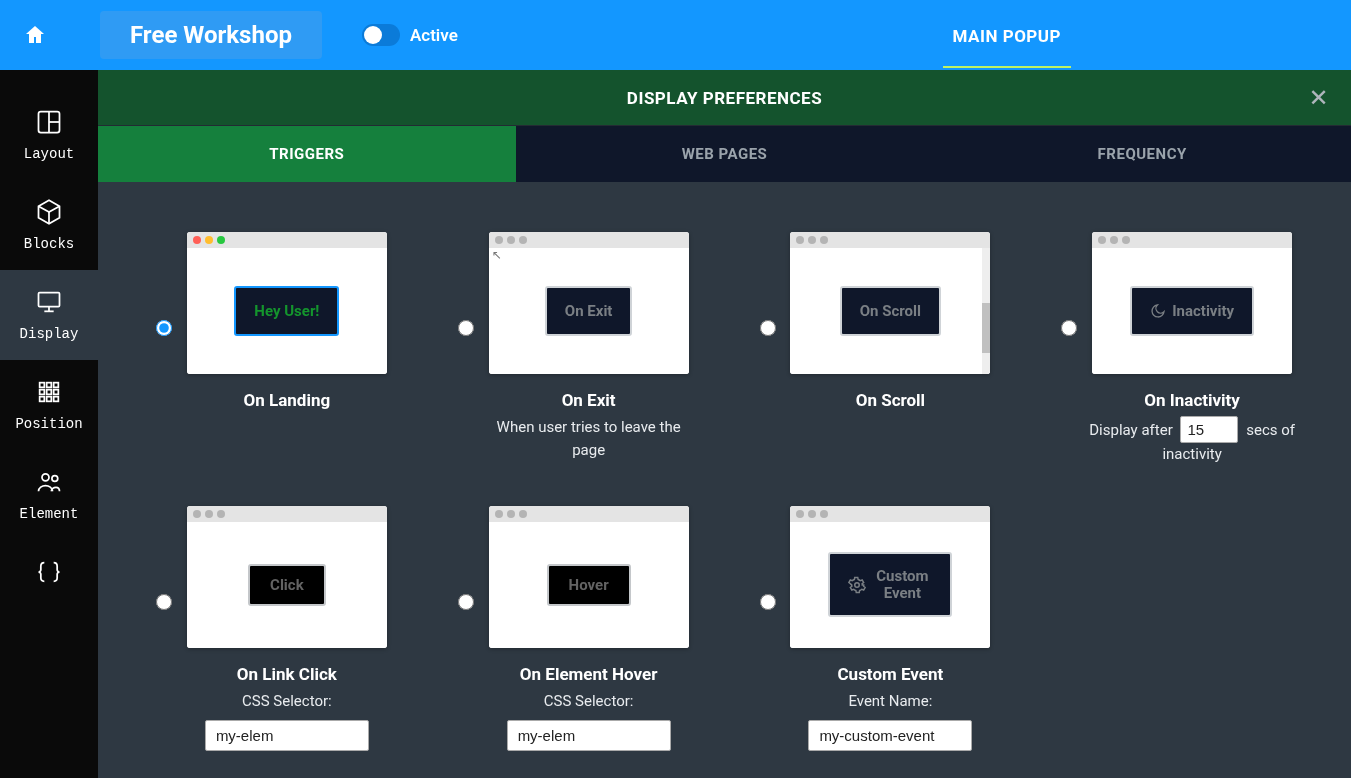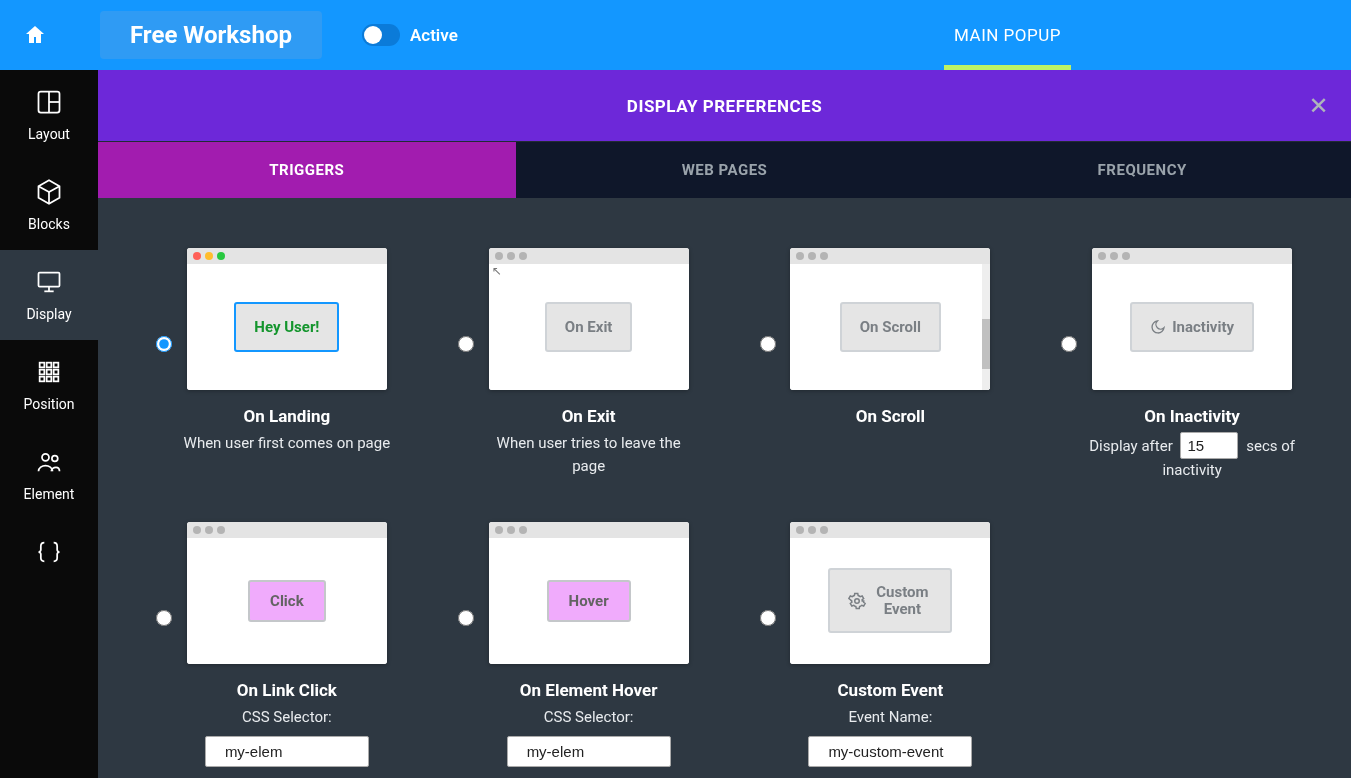--- a/index.html
+++ b/index.html
@@ -57,60 +57,62 @@
   .toggle::after {
     content: "";
     position: absolute;
     left: 2px; top: 2px;
     width: 18px; height: 18px;
     background: #fff;
     border-radius: 50%;
   }
   .topbar-spacer { flex: 1; }
   .main-tab {
-    font-weight: 400;
+    font-weight: 700;
     letter-spacing: .5px;
     padding: 24px 10px 20px;
-    border-bottom: 5px solid #bef264;
+    border-bottom: 2px solid #bef264;
     margin-right: 260px;
     font-size: 17px;
   }
 
   
   .shell { display: flex; height: calc(100% - 70px); }
   .sidebar {
     width: 98px;
     background: #0a0a0a;
     display: flex;
     flex-direction: column;
+    padding-top: 20px;
+    font-family: Liberation Mono, monospace;
   }
   .side-item {
     display: flex;
     flex-direction: column;
     align-items: center;
     padding: 18px 0;
     cursor: pointer;
     color: #fff;
     gap: 10px;
   }
   .side-item.active { background: #2e3842; }
   .side-item svg { width: 28px; height: 28px; }
   .side-item span { font-size: 14px; }
 
   
   .main { flex: 1; display: flex; flex-direction: column; position: relative; }
   .panel-title {
-    height: 72px;
+    height: 56px;
     display: flex;
     align-items: center;
     justify-content: center;
     font-weight: 700;
     letter-spacing: .5px;
     font-size: 17px;
-    background: #6d28d9;
+    background: #14532d;
     border-bottom: 1px solid #232b33;
     position: relative;
   }
   .panel-title .close {
     position: absolute;
     right: 22px; top: 50%;
     transform: translateY(-50%);
     font-size: 24px;
     font-weight: 300;
     color: #aeb5bb;
@@ -126,21 +128,21 @@
     display: flex;
     align-items: center;
     justify-content: center;
     font-weight: 700;
     font-size: 15px;
     letter-spacing: .5px;
     color: #9aa3ab;
     background: #0f172a;
     cursor: pointer;
   }
-  .tab.active { background: #a21caf; color: #fff; }
+  .tab.active { background: #15803d; color: #fff; }
 
   .scroll-area {
     flex: 1;
     overflow-y: auto;
     padding: 50px 10px 50px 40px;
   }
   .scroll-area::-webkit-scrollbar { width: 14px; }
   .scroll-area::-webkit-scrollbar-track { background: #2e3842; }
   .scroll-area::-webkit-scrollbar-thumb { background: #3c464f; border-radius: 0; }
 
@@ -211,25 +213,25 @@
     font-size:12px; color:#777;
   }
 
   .chip {
     padding: 14px 18px;
     border: 2px solid #cfd3d7;
     border-radius: 3px;
     color: #7a7f84;
     font-weight: 700;
     font-size: 15px;
-    background: #e5e5e5;
+    background: #0f172a;
     display:flex; align-items:center; gap:6px;
     text-align:center;
   }
-  .chip.grey-fill { background:#f0abfc; border-color:#c4c7ca; color:#636363; padding:10px 20px;}
+  .chip.grey-fill { background:#000000; border-color:#c4c7ca; color:#636363; padding:10px 20px;}
   .chip.selected { border-color:#1397ff; color:#14952d; }
 
   .option h4 {
     margin-top: 16px;
     font-size: 17px;
     font-weight: 700;
     color: #fff;
   }
   .option p {
     margin-top: 6px;
@@ -246,21 +248,21 @@
     text-align: left;
     border: 1px solid #aaa;
     border-radius: 2px;
     color:#222;
     background:#fff;
     margin:0 4px;
   }
   .row-input {
     margin-top:8px;
     width:164px;
-    padding:6px 19px;
+    padding:6px 10px;
     font-size:15px;
     border:1px solid #aaa;
     border-radius:2px;
     color:#222;
     background:#fff;
   }
 </style>
 </head>
 <body>
 
@@ -357,21 +359,20 @@
             <div class="chrome">
                 <span class="dot"></span>
                 <span class="dot"></span>
                 <span class="dot"></span>
               </div>
             <div class="body">
               <div class="chip selected">Hey User!</div>
             </div>
           </div>
           <h4>On Landing</h4>
-          <p>When user first comes on page</p>
         </div>
 
         <div class="option">
           <input type="radio" name="trig" style="">
           <div class="preview">
             <div class="chrome">
                 <span class="dot"></span>
                 <span class="dot"></span>
                 <span class="dot"></span>
               </div>

